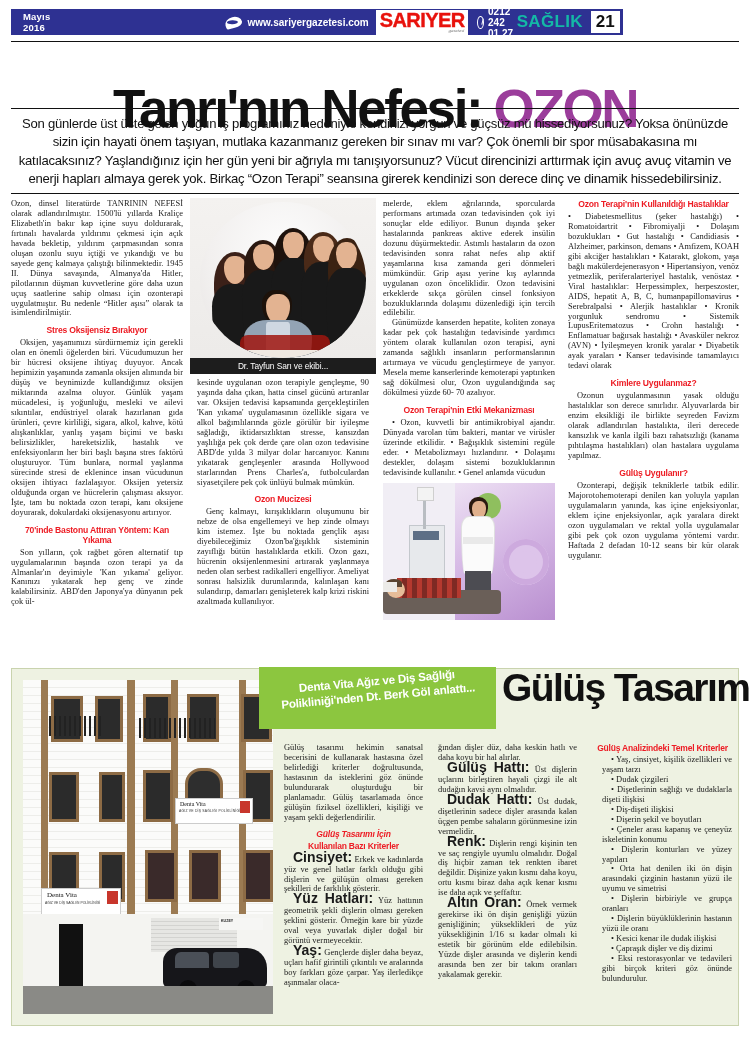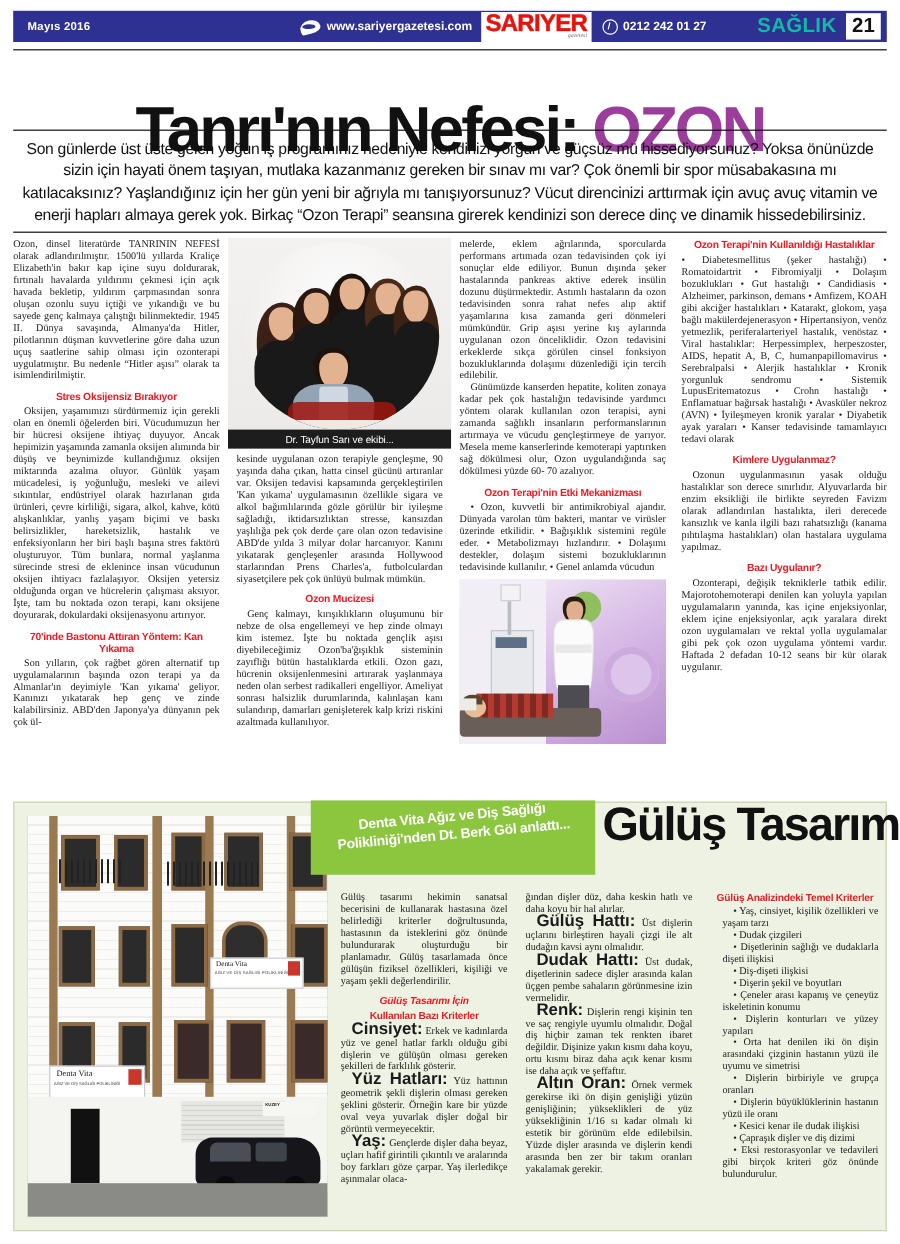--- a/index.html
+++ b/index.html
@@ -1,20 +1,20 @@
 <!DOCTYPE html>
 <html lang="tr"><head>
 <meta charset="utf-8">
 <style>
   html,body{margin:0;padding:0;background:#ffffff;}
   body{width:750px;height:1037px;position:relative;overflow:hidden;
        font-family:"Liberation Serif",serif;color:#1a1a1a;}
 
   
-  .masthead{position:absolute;left:11px;top:9px;width:728px;height:26px;
+  .masthead{position:absolute;left:11px;top:9px;width:612px;height:26px;
             background:#2e3192;display:flex;align-items:center;}
   .mh-date{color:#ffffff;font-family:"Liberation Sans",sans-serif;font-size:9.5px;
            font-weight:600;margin-left:12px;letter-spacing:.2px;}
   .mh-web{display:flex;align-items:center;gap:5px;margin-left:175px;}
   .mh-web-ico{width:17px;height:11px;position:relative;display:block;}
   .mh-web-ico .swoosh{position:absolute;inset:0;background:#fff;
         border-radius:50% 50% 50% 10%/60% 60% 40% 40%;transform:rotate(-14deg);}
   .mh-web-ico .swoosh:after{content:"";position:absolute;left:2px;top:3px;
         width:11px;height:4px;background:#2e3192;border-radius:50%;transform:rotate(12deg);}
   .mh-url{color:#fff;font-family:"Liberation Sans",sans-serif;font-size:10px;font-weight:700;}
@@ -222,21 +222,21 @@
       <div style="position:absolute;left:3px;bottom:33px;width:16px;height:8px;border-radius:50% 50% 0 0;background:#5a4430;"></div>
       <div style="position:absolute;left:0;bottom:28px;width:14px;height:10px;background:#ecebe8;"></div>
     </div>
   </div>
 
   <div class="col c4">
     <div class="subhead" style="margin-top:0;">Ozon Terapi'nin Kullanıldığı Hastalıklar</div>
     <p class="noind">• Diabetesmellitus (şeker hastalığı) • Romatoidartrit • Fibromiyalji • Dolaşım bozuklukları • Gut hastalığı • Candidiasis • Alzheimer, parkinson, demans • Amfizem, KOAH gibi akciğer hastalıkları • Katarakt, glokom, yaşa bağlı makülerdejenerasyon • Hipertansiyon, venöz yetmezlik, periferalarteriyel hastalık, venöstaz • Viral hastalıklar: Herpessimplex, herpeszoster, AIDS, hepatit A, B, C, humanpapillomavirus • Serebralpalsi • Alerjik hastalıklar • Kronik yorgunluk sendromu • Sistemik LupusEritematozus • Crohn hastalığı • Enflamatuar bağırsak hastalığı • Avasküler nekroz (AVN) • İyileşmeyen kronik yaralar • Diyabetik ayak yaraları • Kanser tedavisinde tamamlayıcı tedavi olarak</p>
     <div class="subhead">Kimlere Uygulanmaz?</div>
     <p>Ozonun uygulanmasının yasak olduğu hastalıklar son derece sınırlıdır. Alyuvarlarda bir enzim eksikliği ile birlikte seyreden Favizm olarak adlandırılan hastalıkta, ileri derecede kansızlık ve kanla ilgili bazı rahatsızlığı (kanama pıhtılaşma hastalıkları) olan hastalara uygulama yapılmaz.</p>
-    <div class="subhead">Bazı Uygulanır?</div>
+    <div class="subhead">Gülüş Uygulanır?</div>
     <p>Ozonterapi, değişik tekniklerle tatbik edilir. Majorotohemoterapi denilen kan yoluyla yapılan uygulamaların yanında, kas içine enjeksiyonlar, eklem içine enjeksiyonlar, açık yaralara direkt ozon uygulamaları ve rektal yolla uygulamalar gibi pek çok ozon uygulama yöntemi vardır. Haftada 2 defadan 10-12 seans bir kür olarak uygulanır.</p>
   </div>
 </div>
 
 <div class="bottom">
 
   <div class="bphoto">
 
     <div style="position:absolute;inset:0;background:#f2f2ef;"></div>
     <div style="position:absolute;left:0;top:0;width:250px;height:300px;

